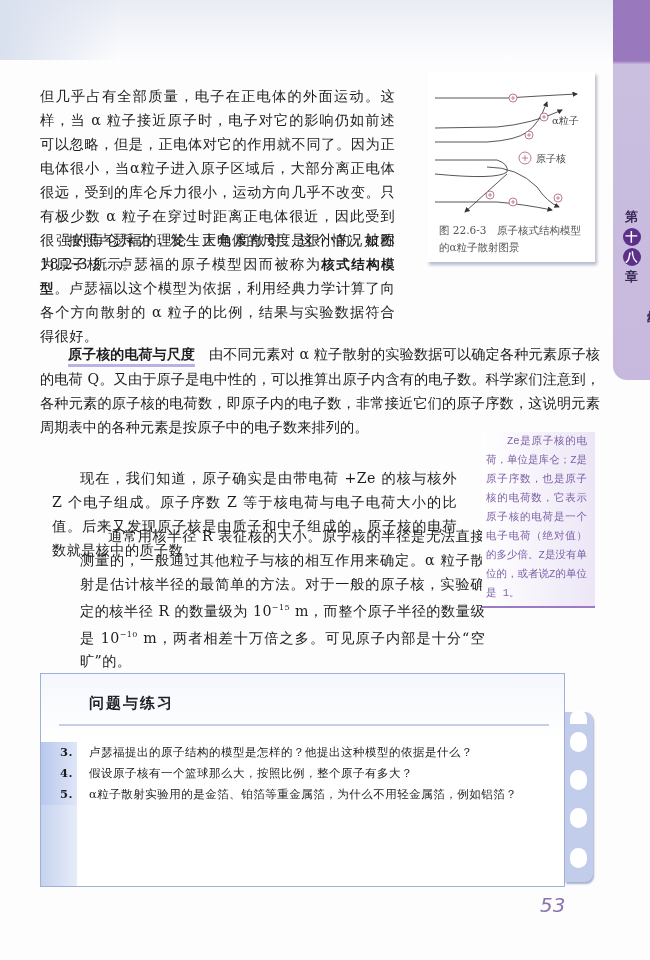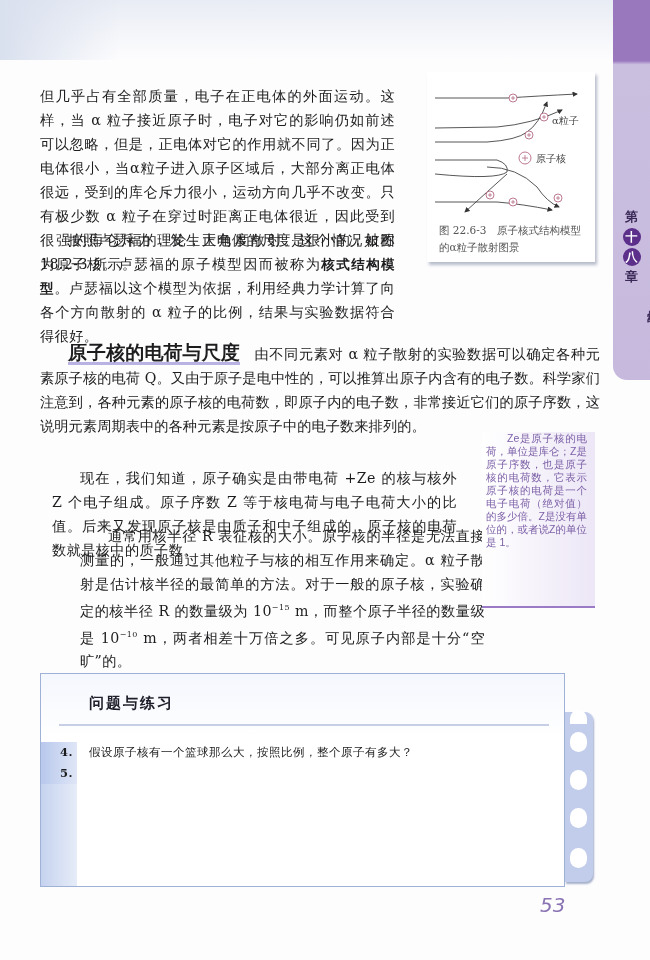--- a/index.html
+++ b/index.html
@@ -43,40 +43,40 @@
       text-align:justify;
     }
     .p1 { left:40px; top:60px; width:355px;margin-top:24px; }
     .p2 { left:40px; top:228px; width:355px; text-indent:28px; }
     .p3 { left:40px; top:342px; width:560px; letter-spacing:0.1px; }
     .p4 { left:52px; top:430px; width:405px; text-indent:28px;margin-top:36px; }
     .p5 { left:40px; top:524px; width:405px; text-indent:28px;margin-left:40px; }
     .bold { font-family:"DejaVu Sans", sans-serif; font-weight:bold; font-size:13.5px; }
     .heading {
       display:inline-block; margin-left:28px; margin-right:14px;
-      font-family:"DejaVu Sans", sans-serif; font-weight:bold; font-size:19px;
+      font-family:"DejaVu Sans", sans-serif; font-weight:bold; font-size:14px;
       border-bottom:3px solid #b9b3e4; line-height:20px;
     }
     
     .figure {
       position:absolute; left:427px; top:72px; width:168px; height:190px;
       background:#ffffff;
       box-shadow:2px 3px 3px #b7bccb;
     }
     .figure svg { position:absolute; left:0; top:0; }
     .fig-caption {
       position:absolute; left:12px; top:150px; width:150px;
       font-size:10.5px; line-height:17px; color:#555;
     }
     
     .note {
       position:absolute; left:482px; top:432px; width:113px; height:176px;
       background:linear-gradient(90deg,#ffffff 0%, #ece6f6 100%);
       border-bottom:2px solid #9b7bc5;
-      font-family:Liberation Sans, sans-serif; font-size:10.5px; line-height:13px;
+      font-family:Liberation Mono, monospace; font-size:10.5px; line-height:19px;
       color:#7b5fa6; text-align:justify; padding:0 8px 0 4px; box-sizing:border-box;
       text-indent:21px;
     }
     
     .ex-box {
       position:absolute; left:40px; top:673px; width:523px; height:212px;
       border:1.5px solid #9fb1d6; border-radius:0;
       background:linear-gradient(180deg,#f4f7fd 0%, #ffffff 30%, #ffffff 100%);
       overflow:hidden;
     }
@@ -198,27 +198,29 @@
   <div class="ex-rule"></div>
   <div class="ex-list">
     <div class="ex-item">
       <span class="n">1.</span>
     </div>
     <div class="ex-item">
       <span class="n">2.</span>
     </div>
     <div class="ex-item">
       <span class="n">3.</span>
+      <span>卢瑟福提出的原子结构的模型是怎样的？他提出这种模型的依据是什么？</span>
     </div>
     <div class="ex-item">
       <span class="n">4.</span>
       <span>假设原子核有一个篮球那么大，按照比例，整个原子有多大？</span>
     </div>
     <div class="ex-item">
       <span class="n">5.</span>
+      <span>α粒子散射实验用的是金箔、铂箔等重金属箔，为什么不用轻金属箔，例如铝箔？</span>
     </div>
   </div>
 </div>
 
 <div class="binder">
   <div class="hole" style="top:-2px;height:14px;border-radius:9px 9px 0 0;"></div>
   <div class="hole" style="top:20px;"></div>
   <div class="hole" style="top:58px;"></div>
   <div class="hole" style="top:96px;"></div>
   <div class="hole" style="top:136px;"></div>

